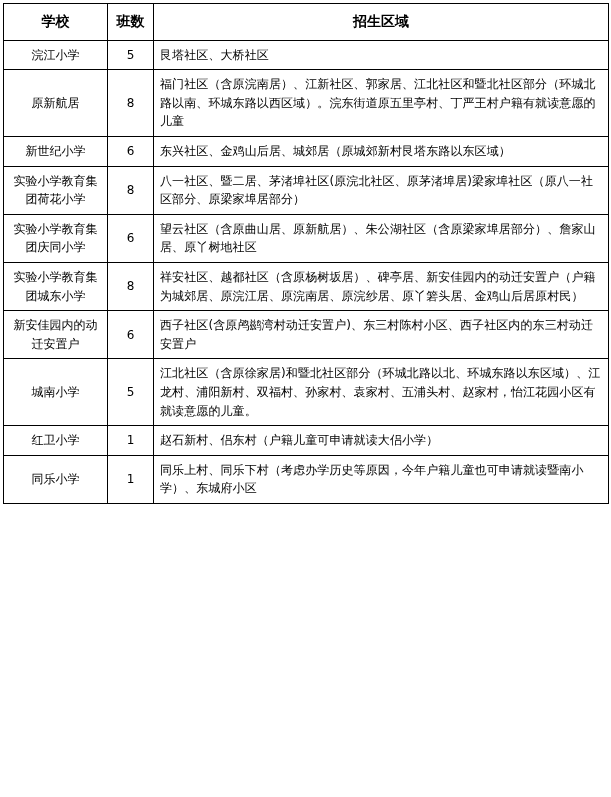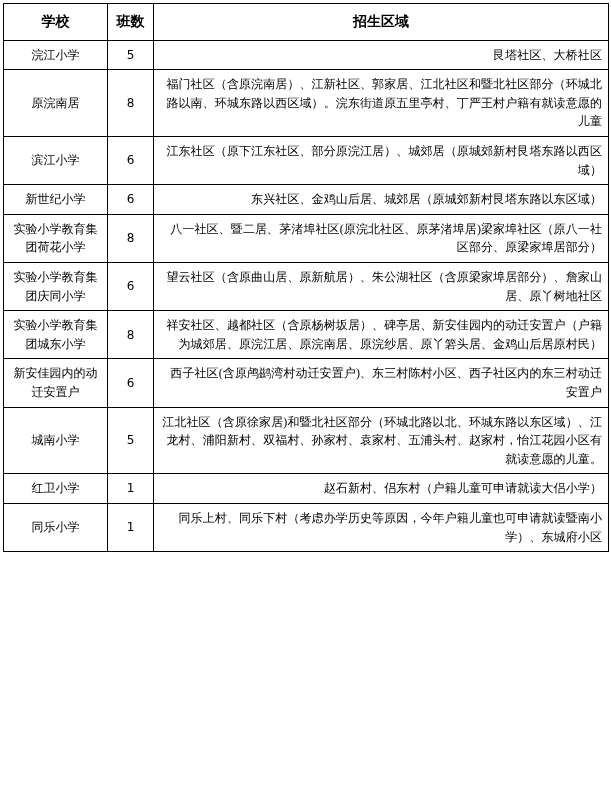--- a/index.html
+++ b/index.html
@@ -43,23 +43,22 @@
   td.school {
     text-align: center;
     font-size: 12.5px;
     line-height: 1.5;
   }
   td.classes {
     text-align: center;
     font-size: 12.5px;
   }
   td.area {
-    text-align: right;
+    text-align: left;
     letter-spacing: 0.1px;
-    font-family: Liberation Serif, serif;
   }
 </style>
 </head>
 <body>
 
 <div class="table-wrap">
   <table class="enroll">
     <colgroup>
       <col class="c-school">
       <col class="c-classes">
@@ -72,28 +71,23 @@
         <th>招生区域</th>
       </tr>
     </thead>
     <tbody>
       <tr>
         <td class="school">浣江小学</td>
         <td class="classes">5</td>
         <td class="area">艮塔社区、大桥社区</td>
       </tr>
       <tr>
-        <td class="school">原浣南居</td>
+        <td class="school">原新航居</td>
         <td class="classes">8</td>
         <td class="area">福门社区（含原浣南居）、江新社区、郭家居、江北社区和暨北社区部分（环城北路以南、环城东路以西区域）。浣东街道原五里亭村、丁严王村户籍有就读意愿的儿童</td>
-      </tr>
-      <tr>
-        <td class="school">滨江小学</td>
-        <td class="classes">6</td>
-        <td class="area">江东社区（原下江东社区、部分原浣江居）、城郊居（原城郊新村艮塔东路以西区域）</td>
       </tr>
       <tr>
         <td class="school">新世纪小学</td>
         <td class="classes">6</td>
         <td class="area">东兴社区、金鸡山后居、城郊居（原城郊新村艮塔东路以东区域）</td>
       </tr>
       <tr>
         <td class="school">实验小学教育集团荷花小学</td>
         <td class="classes">8</td>
         <td class="area">八一社区、暨二居、茅渚埠社区(原浣北社区、原茅渚埠居)梁家埠社区（原八一社区部分、原梁家埠居部分）</td>

